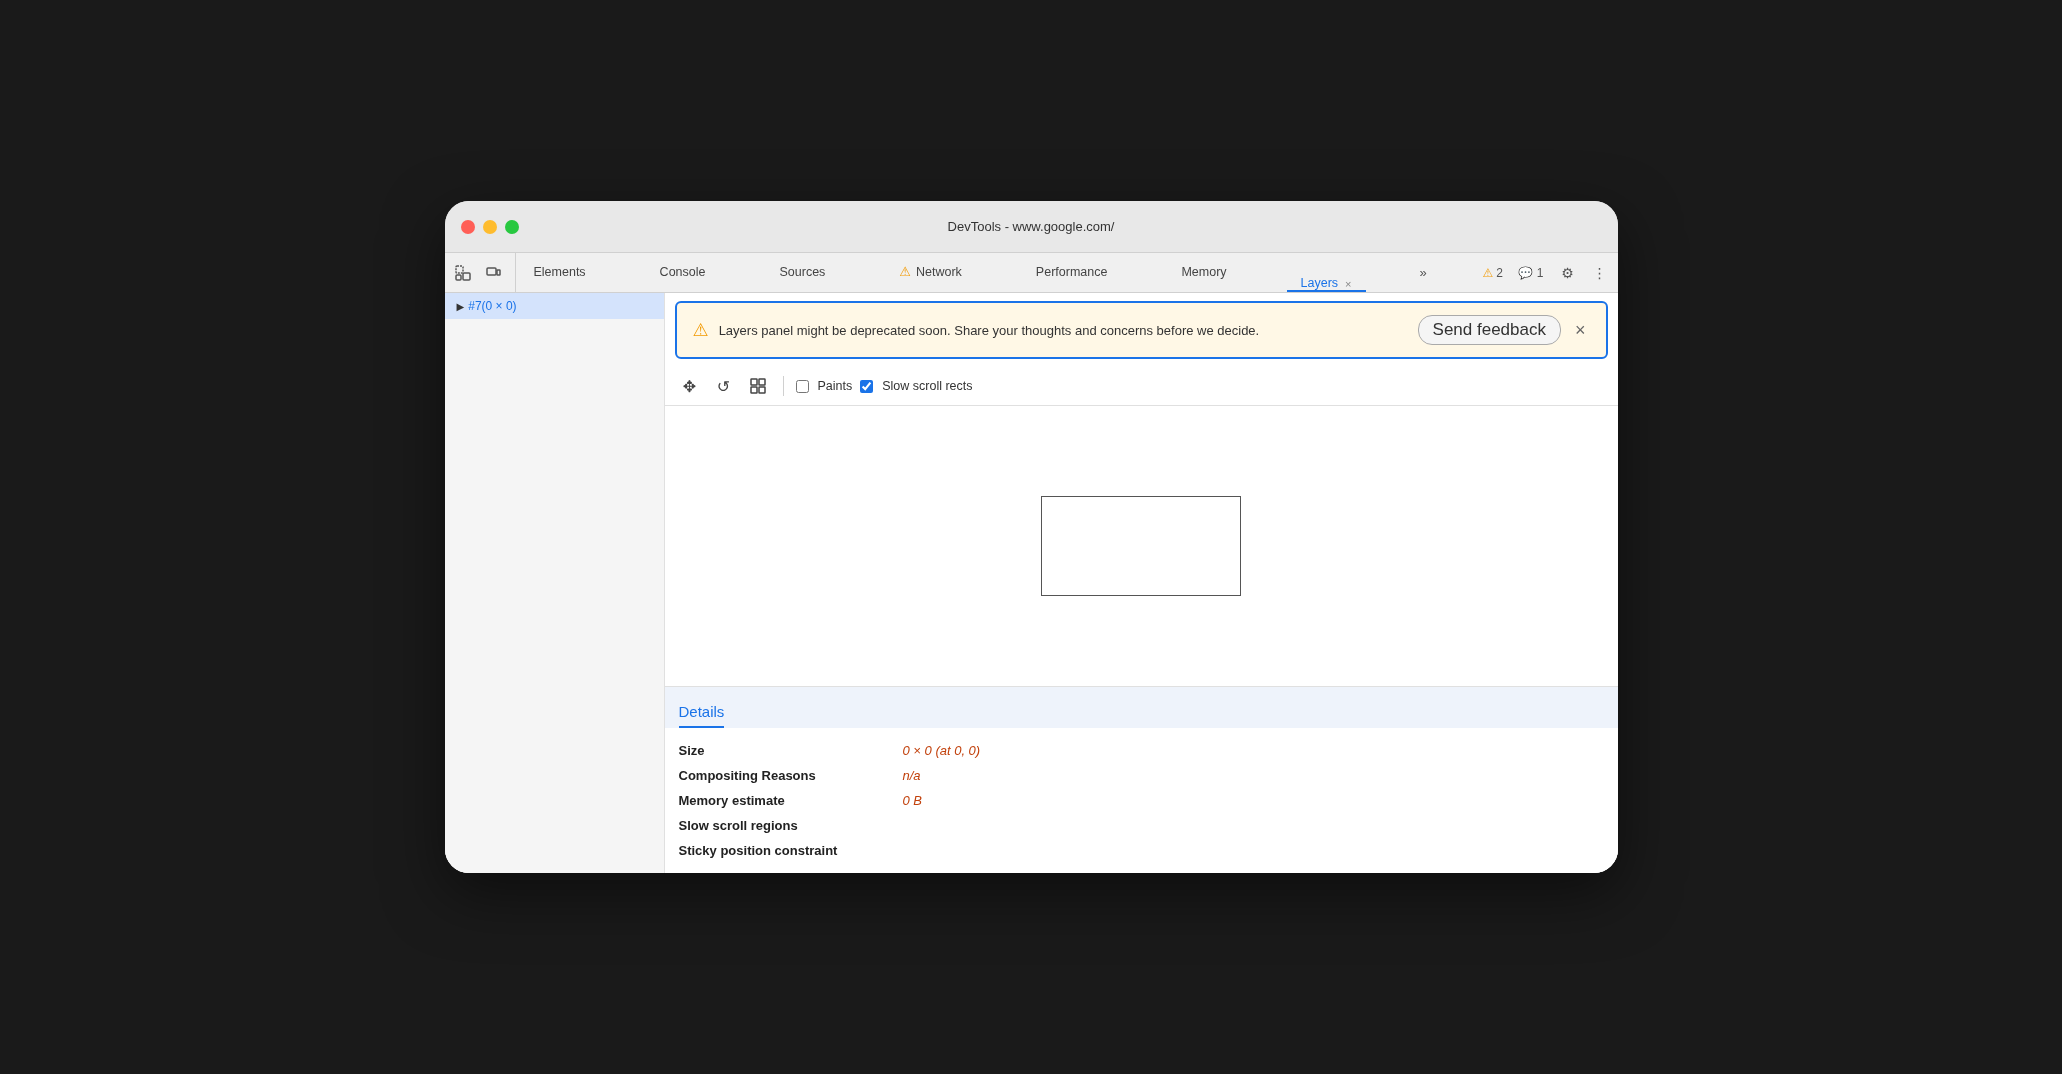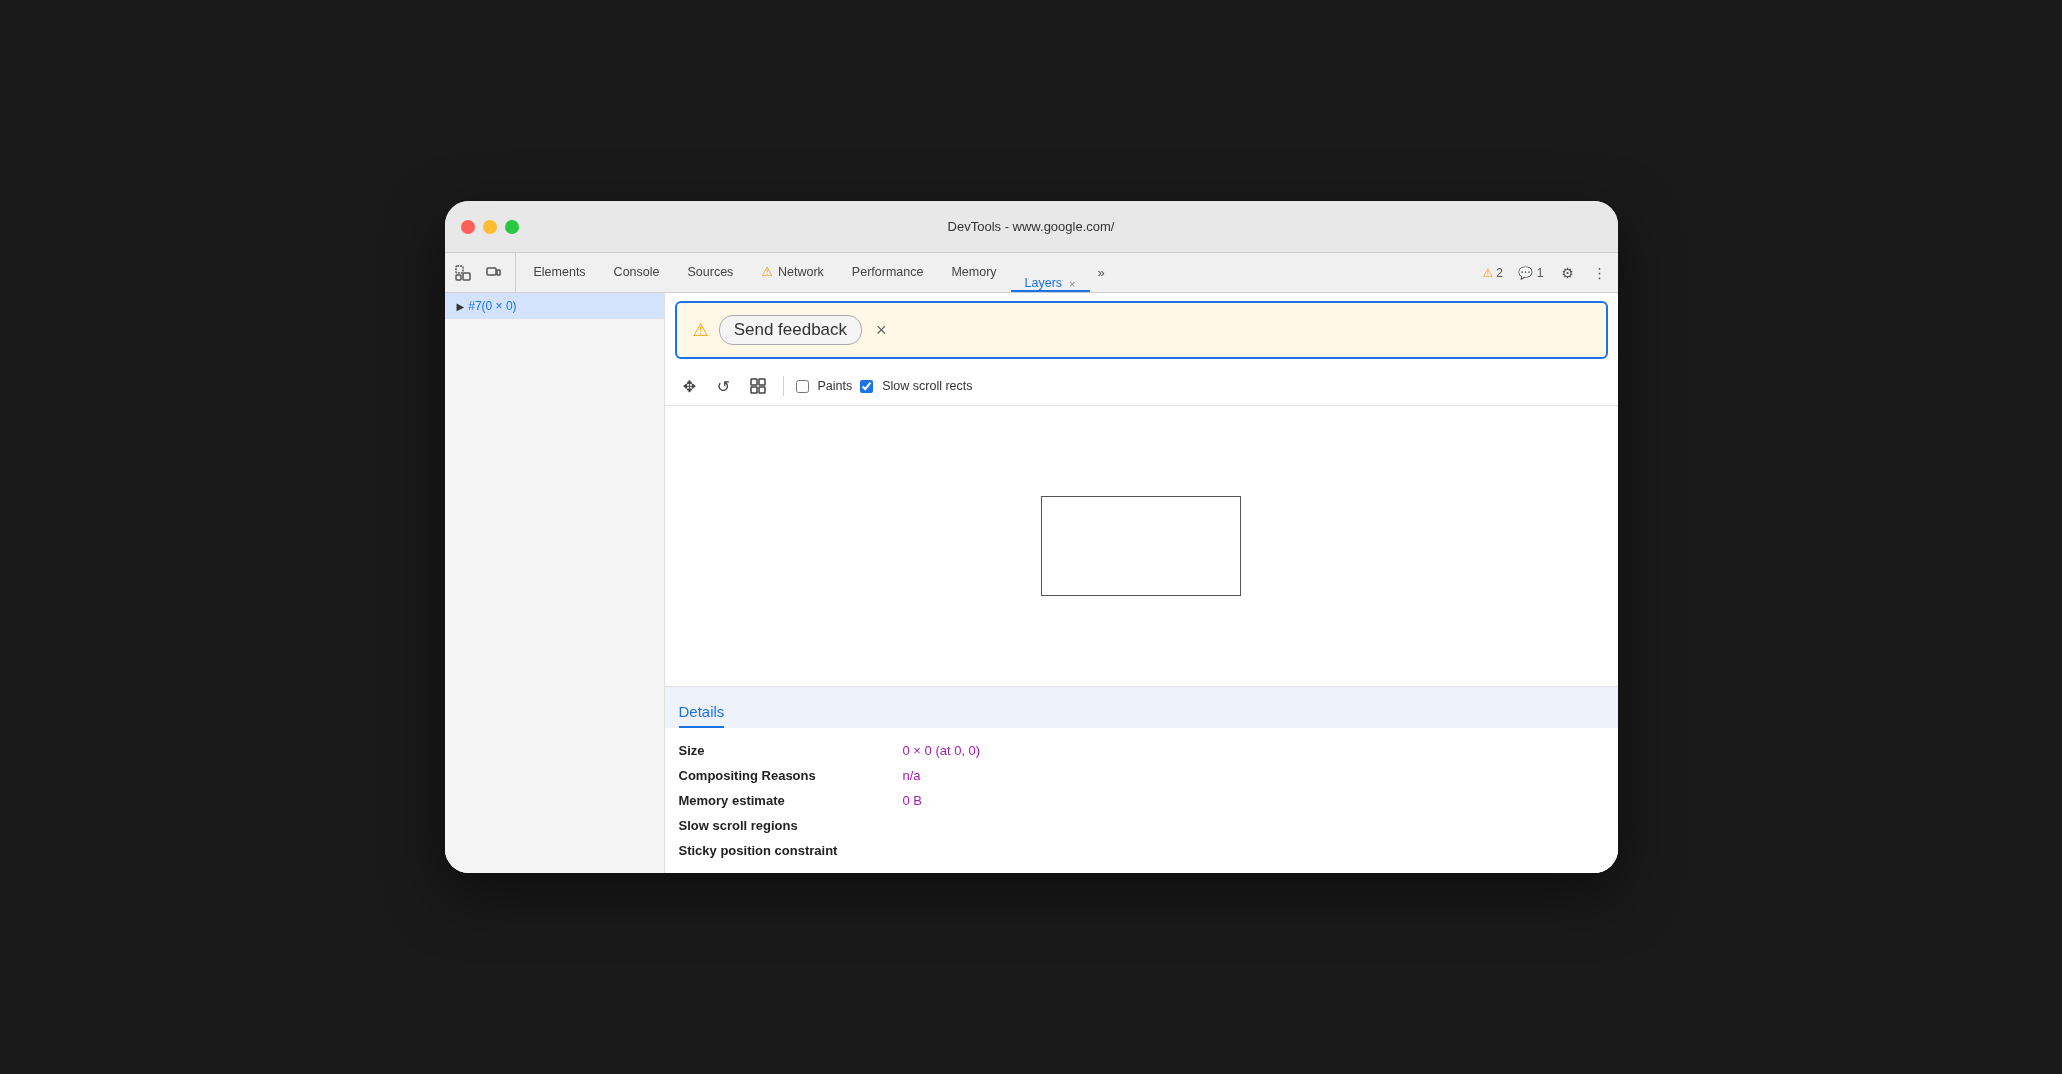--- a/index.html
+++ b/index.html
@@ -76,20 +76,21 @@
       justify-content: center;
       border-radius: 4px;
       cursor: pointer;
       color: #555;
       font-size: 14px;
     }
     .tabs-list {
       display: flex;
       align-items: stretch;
       flex: 1;
+      gap: 46px;
     }
     .tab {
       padding: 0 14px;
       display: flex;
       align-items: center;
       gap: 5px;
       font-size: 12.5px;
       color: #444;
       cursor: pointer;
       border-bottom: 2px solid transparent;
@@ -282,21 +283,22 @@
       padding: 5px 0;
       font-size: 13px;
       gap: 24px;
     }
     .detail-key {
       font-weight: 600;
       color: #222;
       min-width: 200px;
     }
     .detail-val {
-      color: #a21caf;
+      color: #c2410c;
+      font-style: italic;
     }
   </style>
 </head>
 <body>
 
 <div class="window">
 
   <div class="title-bar">
     <div class="traffic-lights">
       <div class="traffic-light close"></div>
@@ -370,20 +372,21 @@
       <div class="sidebar-item selected">
         <span class="arrow">▶</span>
         <span>#7(0 × 0)</span>
       </div>
     </div>
 
     <div class="main-content">
 
       <div class="warning-banner">
         <span class="warning-icon-tri">⚠</span>
+        <span class="warning-text">Layers panel might be deprecated soon. Share your thoughts and concerns before we decide.</span>
         <button class="send-feedback-btn">Send feedback</button>
         <span class="banner-close">×</span>
       </div>
 
       <div class="layer-toolbar">
         <div class="tool-icon">✥</div>
         <div class="tool-icon">↺</div>
         <div class="tool-icon">
           <svg width="18" height="18" viewBox="0 0 18 18" fill="none">
             <rect x="2" y="2" width="6" height="6" rx="0.5" stroke="#444" stroke-width="1.5" fill="none"></rect>

